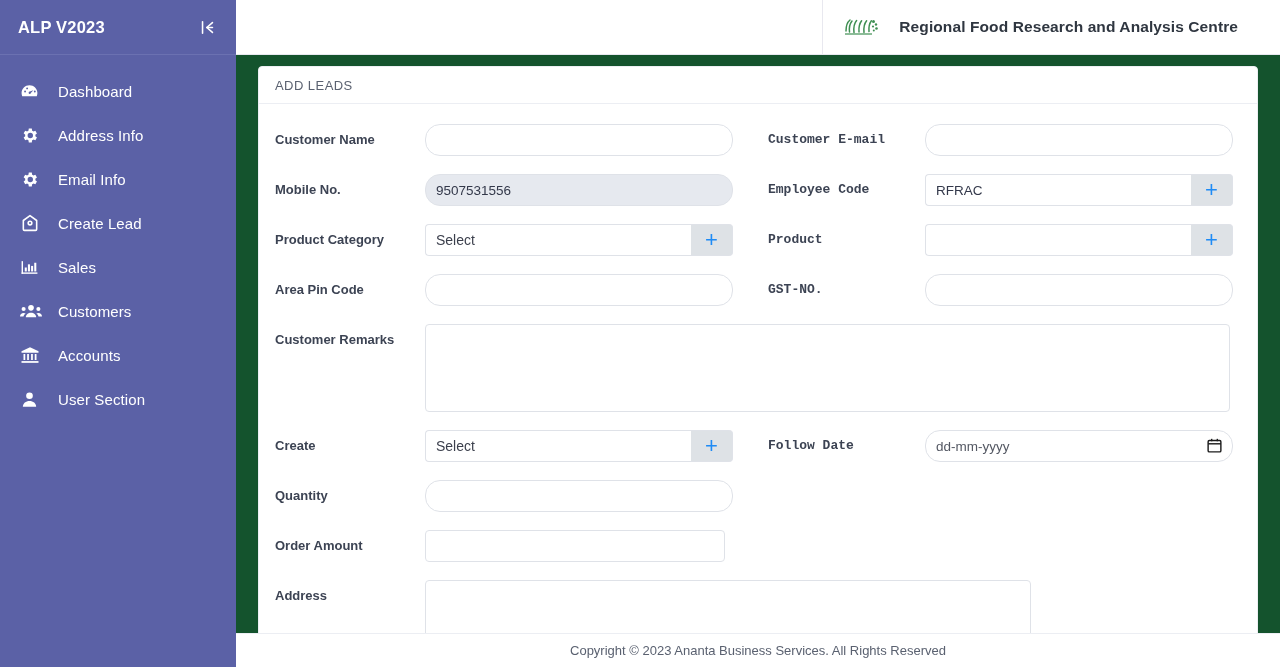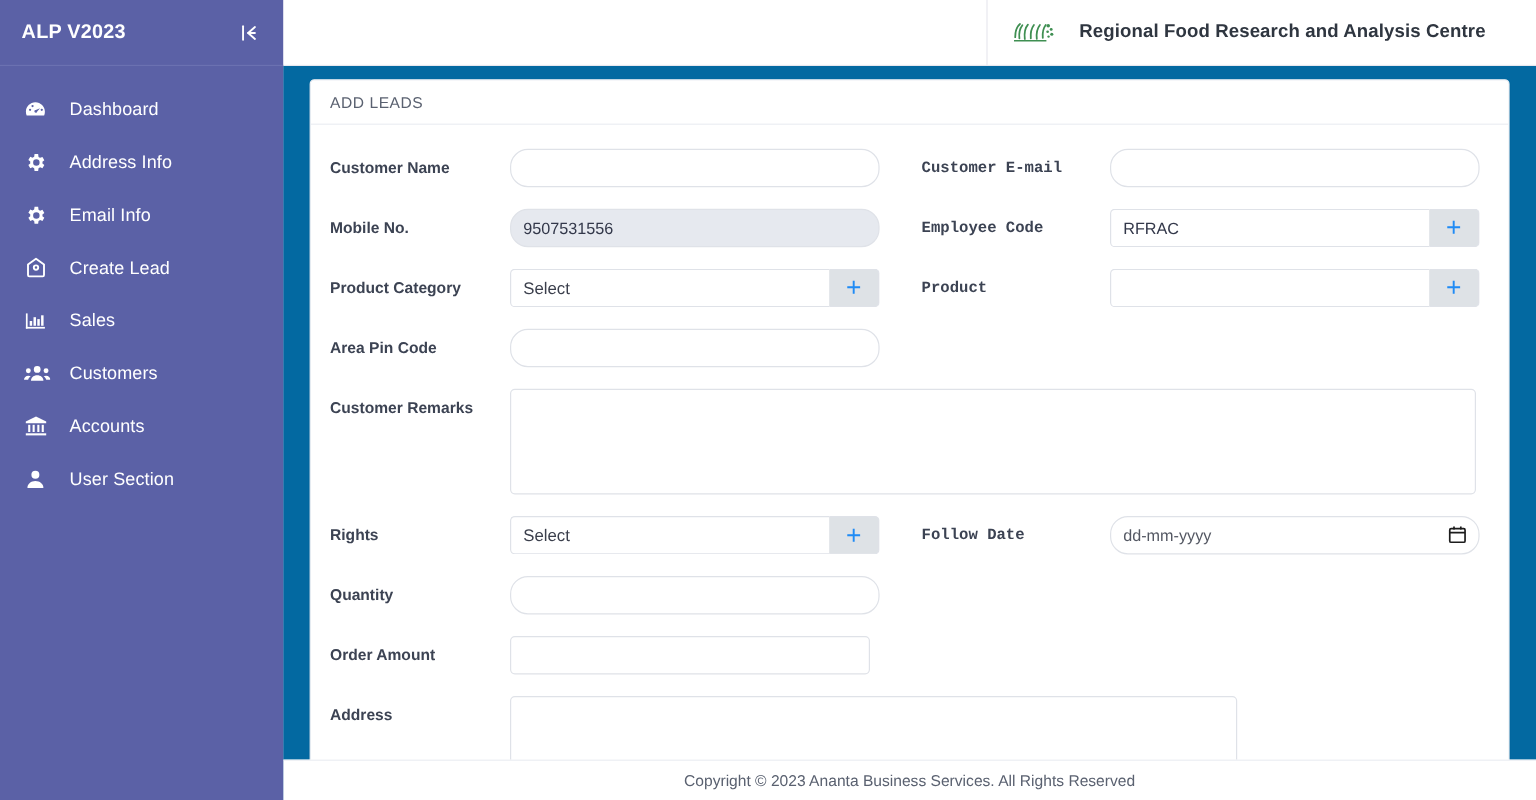--- a/index.html
+++ b/index.html
@@ -70,21 +70,21 @@
     margin-right: 14px;
   }
   .org-title {
     font-size: 15.5px; font-weight: bold; color: #2f3640; letter-spacing: .1px;
   }
 
   
   .content {
     position: absolute; left: 236px; top: 55px;
     width: 1044px; height: 612px;
-    background: #0369a1;
+    background: #14532d;
     padding: 11px 22px 0 22px;
   }
   .card {
     background: #ffffff;
     border: 1px solid #eceef3;
     border-radius: 4px;
     width: 1000px;
     height: 600px;
     overflow: hidden;
     box-shadow: 0 1px 2px rgba(20,20,50,.04);
@@ -378,36 +378,44 @@
 
         <div class="row mb">
           <div class="col">
             <span class="lbl c1">Area Pin Code</span>
             <div class="ctl w-308">
               <div class="inp w-308">
                 <span class="placeholder"></span>
               </div>
             </div>
           </div>
+          <div class="col">
+            <span class="lbl c2">GST-NO.</span>
+            <div class="ctl w-308">
+              <div class="inp w-308">
+                <span class="placeholder"></span>
+              </div>
+            </div>
+          </div>
         </div>
 
         <div class="row mb">
           <div class="col" style="width:1000px;">
             <span class="lbl c1">Customer Remarks</span>
             <div class="ctl w-805">
               <div class="inp tall w-805">
                 <span class="placeholder"></span>
               </div>
             </div>
           </div>
         </div>
 
         <div class="row mb">
           <div class="col">
-            <span class="lbl c1">Rights</span>
+            <span class="lbl c1">Create</span>
             <div class="grp w-308">
               <div class="inp">
                 <span class="sel-text">Select</span>
               </div>
               <div class="addon">
                 <span class="plus">+</span>
               </div>
             </div>
           </div>
           <div class="col">

